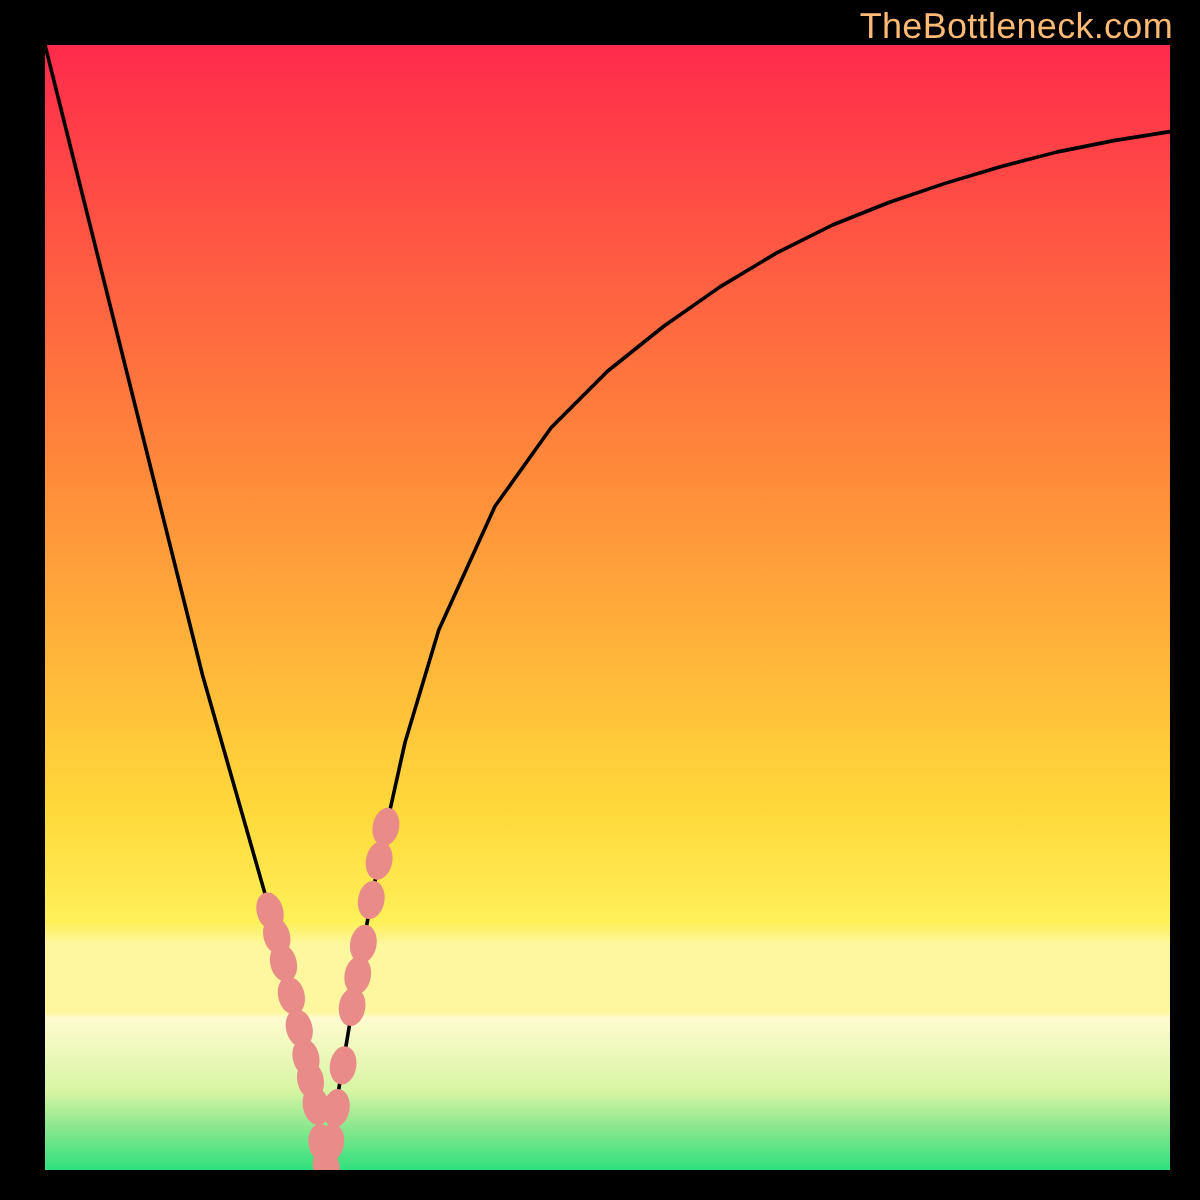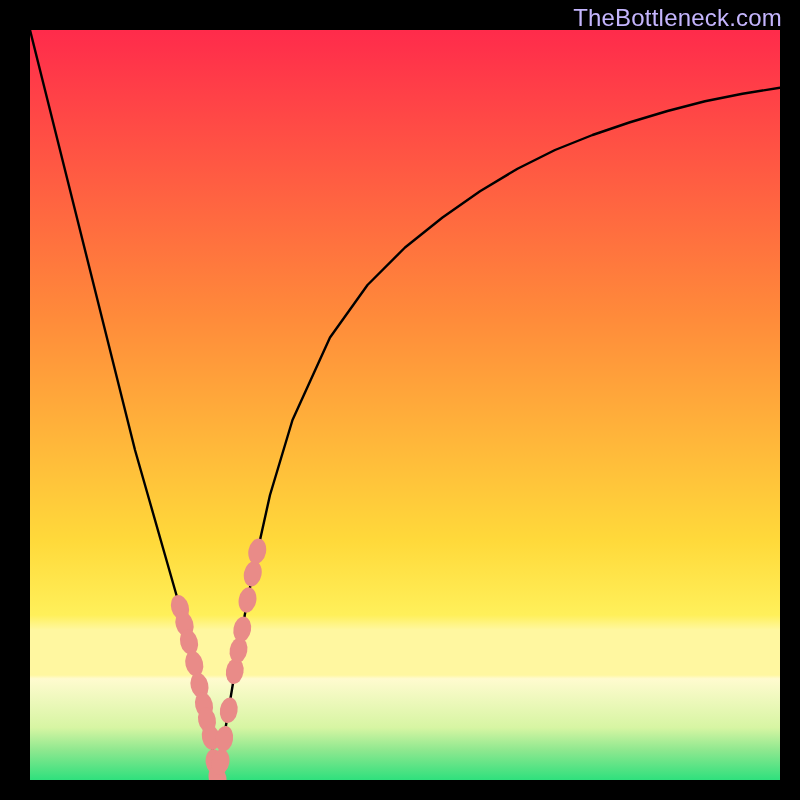--- a/index.html
+++ b/index.html
@@ -22,21 +22,21 @@
     left: 30px;
     top: 30px;
     width: 750px;
     height: 750px;
     overflow: hidden;
   }
   .watermark {
     position: absolute;
     top: 4px;
     right: 18px;
-    color: #c4b5fd;
+    color: #fdba74;
     font-size: 24px;
     font-weight: 500;
     letter-spacing: 0.2px;
     user-select: none;
   }
   svg { display: block; }
 </style>
 </head>
 <body>
 

